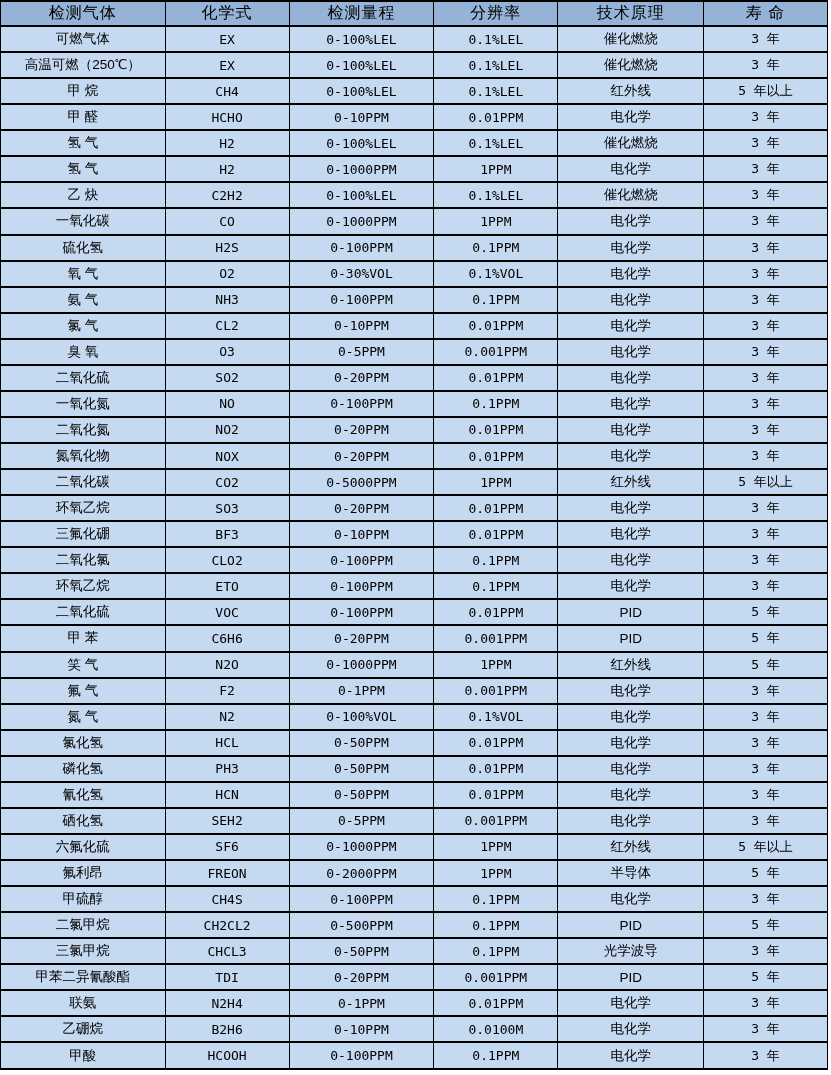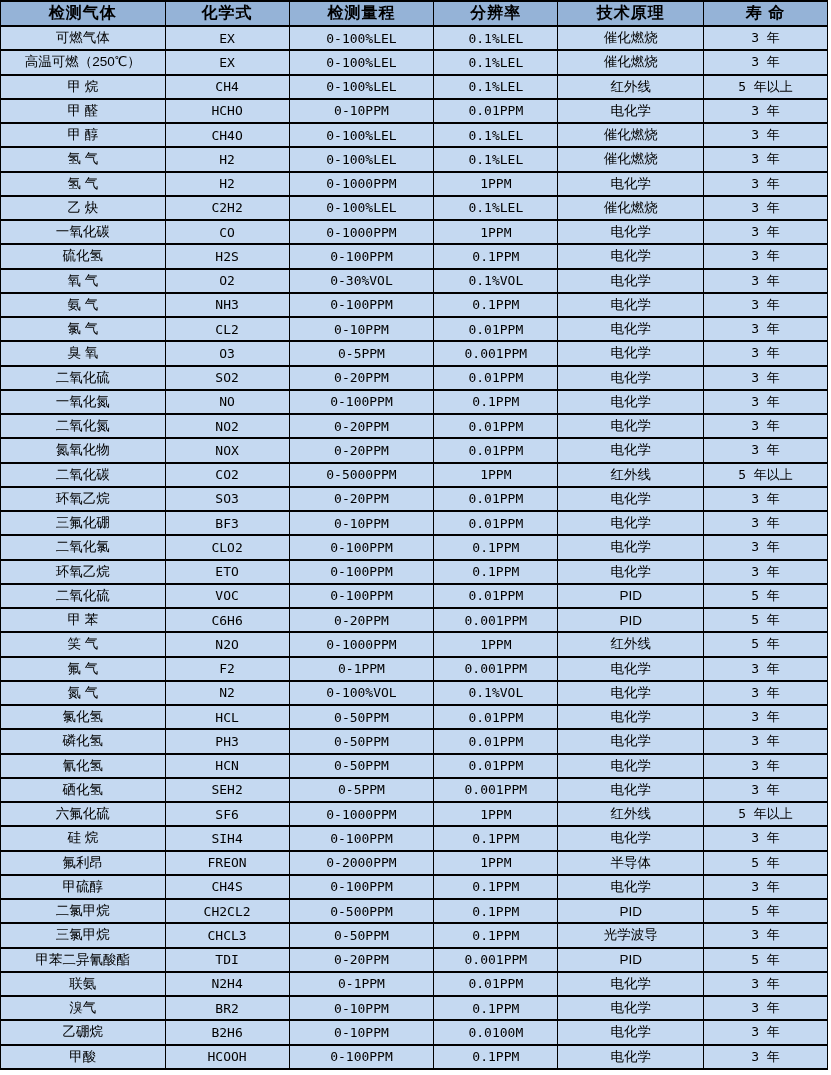--- a/index.html
+++ b/index.html
@@ -32,21 +32,21 @@
     border-bottom-width:2px;
     text-align:center;
     vertical-align:middle;
     padding:0 2px;
     overflow:hidden;
     white-space:nowrap;
   }
   table.spec th{
     background:var(--header-bg);
     font-size:16px;
-    font-weight:bold;
+    font-weight:normal;
     height:23px;
     letter-spacing:1px;
   }
   table.spec td{
     background:var(--row-bg);
     font-size:13px;
     font-family:"DejaVu Sans Mono", "Liberation Mono", monospace;
     height:21px;
   }
   table.spec td.gas, table.spec td.principle{
@@ -103,28 +103,20 @@
       </tr>
       <tr>
         <td class="gas">甲 醛</td>
         <td class="formula">HCHO</td>
         <td class="range">0-10PPM</td>
         <td class="resolution">0.01PPM</td>
         <td class="principle">电化学</td>
         <td class="lifespan">3 年</td>
       </tr>
       <tr>
-        <td class="gas">甲 醇</td>
-        <td class="formula">CH4O</td>
-        <td class="range">0-100%LEL</td>
-        <td class="resolution">0.1%LEL</td>
-        <td class="principle">催化燃烧</td>
-        <td class="lifespan">3 年</td>
-      </tr>
-      <tr>
         <td class="gas">氢 气</td>
         <td class="formula">H2</td>
         <td class="range">0-100%LEL</td>
         <td class="resolution">0.1%LEL</td>
         <td class="principle">催化燃烧</td>
         <td class="lifespan">3 年</td>
       </tr>
       <tr>
         <td class="gas">氢 气</td>
         <td class="formula">H2</td>
@@ -335,28 +327,20 @@
       </tr>
       <tr>
         <td class="gas">六氟化硫</td>
         <td class="formula">SF6</td>
         <td class="range">0-1000PPM</td>
         <td class="resolution">1PPM</td>
         <td class="principle">红外线</td>
         <td class="lifespan">5 年以上</td>
       </tr>
       <tr>
-        <td class="gas">硅 烷</td>
-        <td class="formula">SIH4</td>
-        <td class="range">0-100PPM</td>
-        <td class="resolution">0.1PPM</td>
-        <td class="principle">电化学</td>
-        <td class="lifespan">3 年</td>
-      </tr>
-      <tr>
         <td class="gas">氟利昂</td>
         <td class="formula">FREON</td>
         <td class="range">0-2000PPM</td>
         <td class="resolution">1PPM</td>
         <td class="principle">半导体</td>
         <td class="lifespan">5 年</td>
       </tr>
       <tr>
         <td class="gas">甲硫醇</td>
         <td class="formula">CH4S</td>
@@ -387,28 +371,20 @@
         <td class="range">0-20PPM</td>
         <td class="resolution">0.001PPM</td>
         <td class="principle">PID</td>
         <td class="lifespan">5 年</td>
       </tr>
       <tr>
         <td class="gas">联氨</td>
         <td class="formula">N2H4</td>
         <td class="range">0-1PPM</td>
         <td class="resolution">0.01PPM</td>
-        <td class="principle">电化学</td>
-        <td class="lifespan">3 年</td>
-      </tr>
-      <tr>
-        <td class="gas">溴气</td>
-        <td class="formula">BR2</td>
-        <td class="range">0-10PPM</td>
-        <td class="resolution">0.1PPM</td>
         <td class="principle">电化学</td>
         <td class="lifespan">3 年</td>
       </tr>
       <tr>
         <td class="gas">乙硼烷</td>
         <td class="formula">B2H6</td>
         <td class="range">0-10PPM</td>
         <td class="resolution">0.0100M</td>
         <td class="principle">电化学</td>
         <td class="lifespan">3 年</td>

